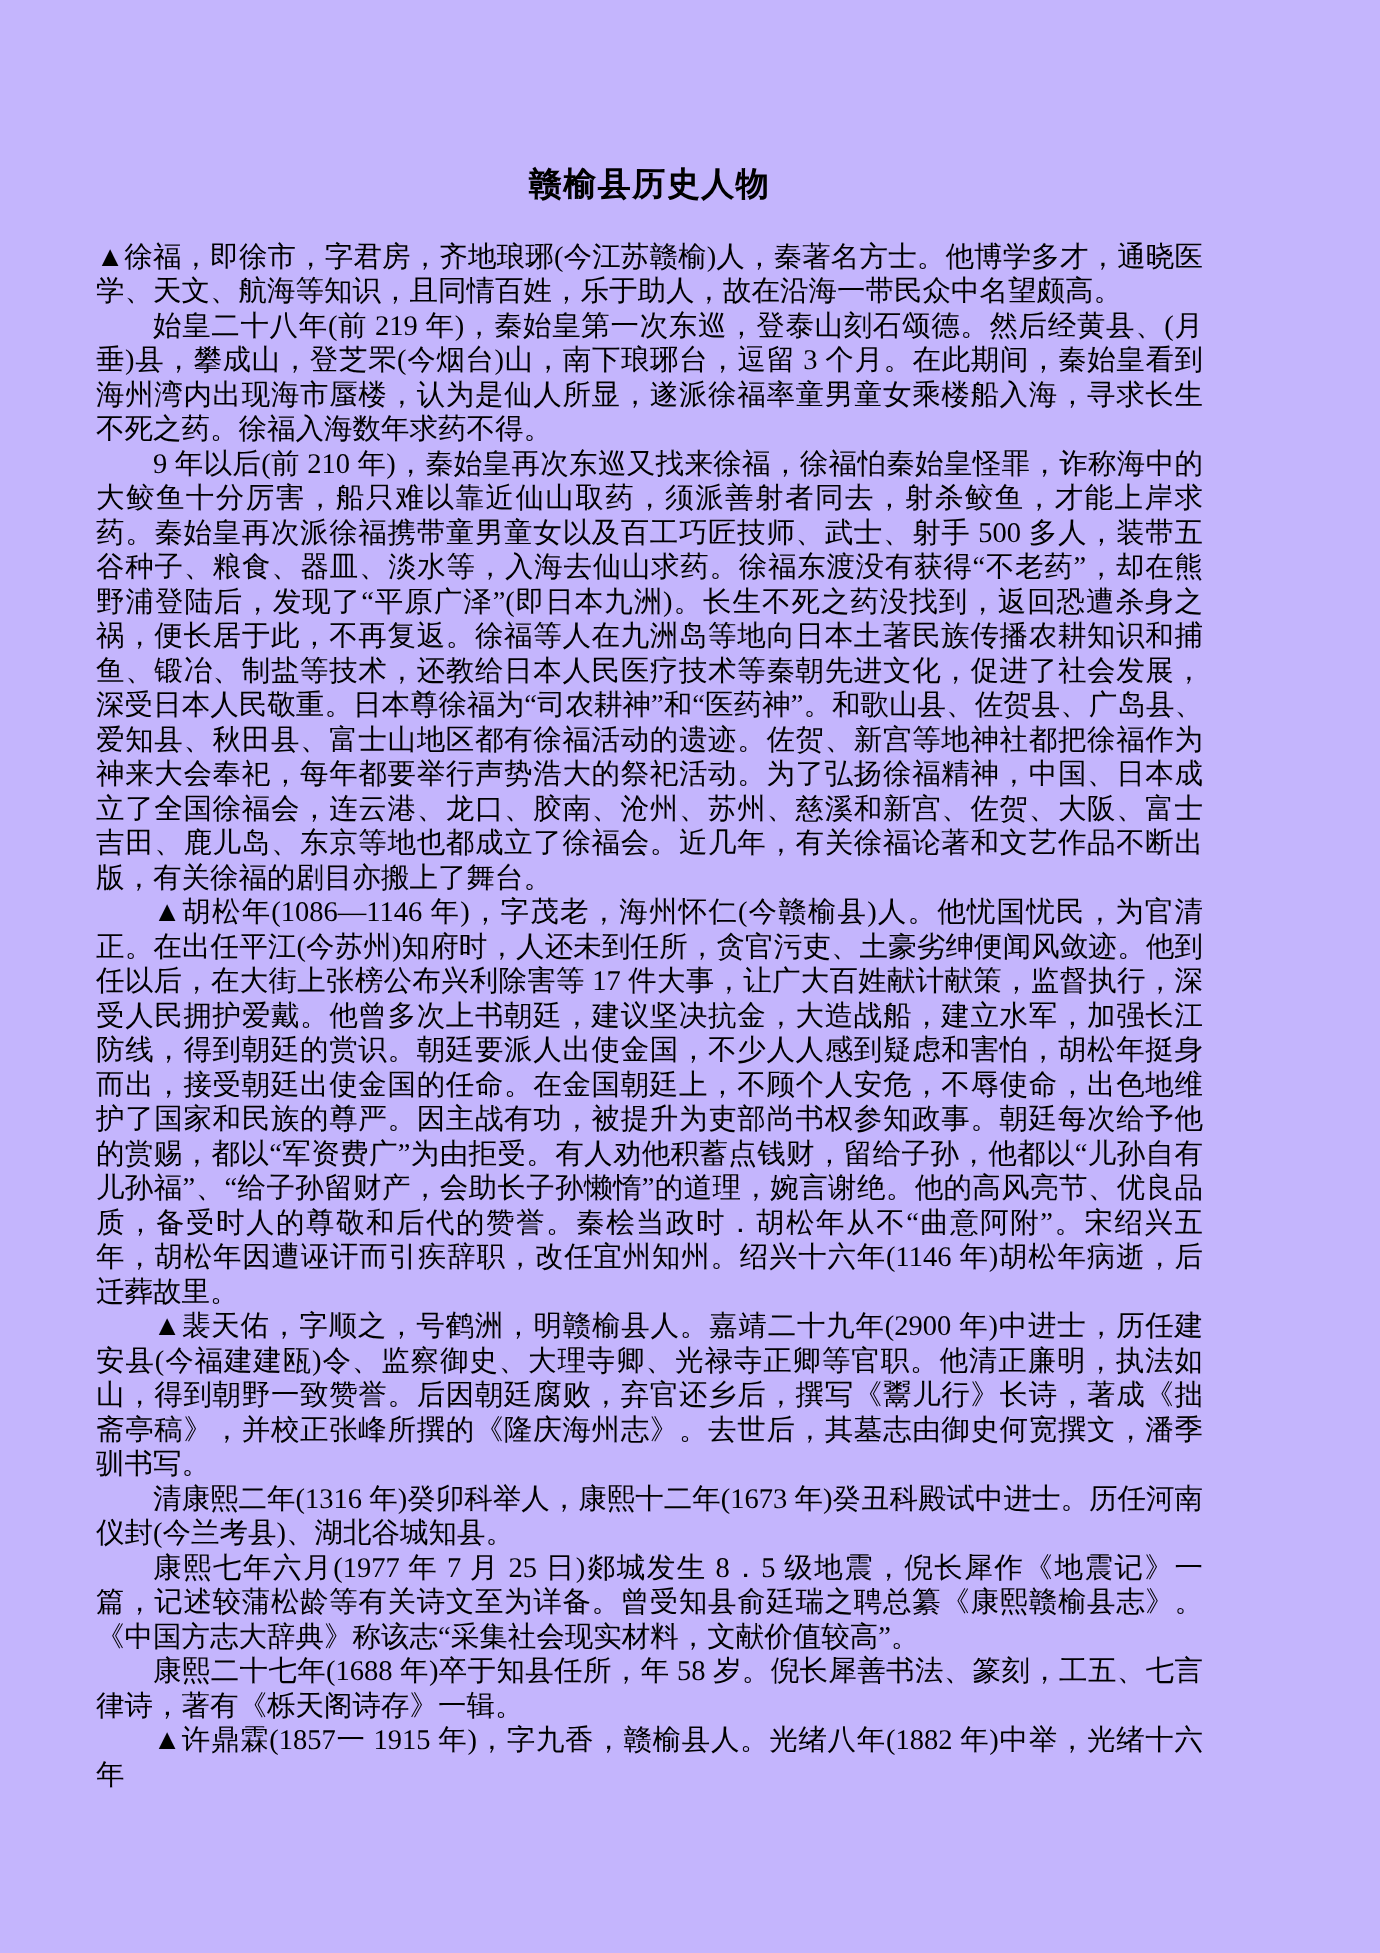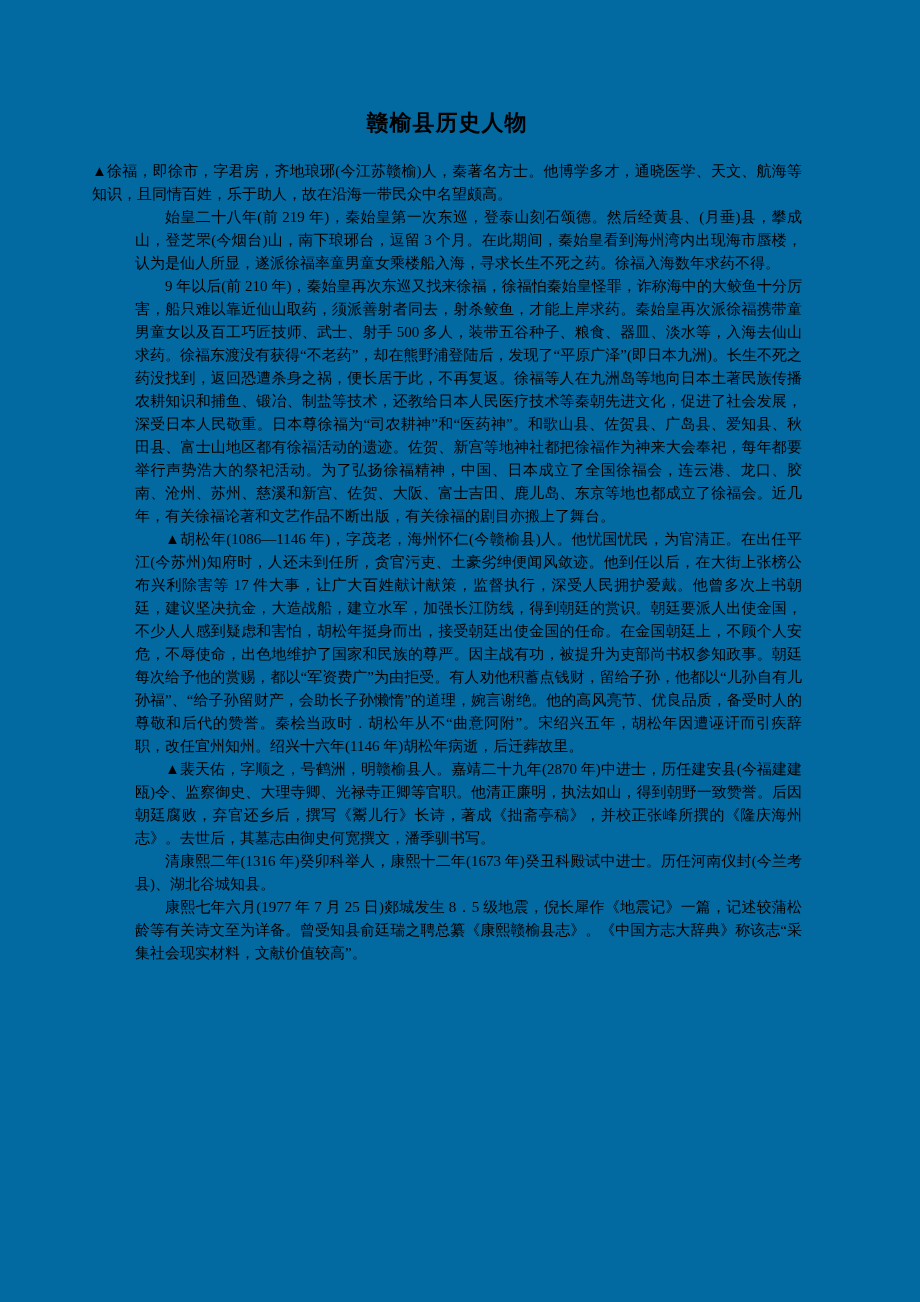--- a/index.html
+++ b/index.html
@@ -11,51 +11,52 @@
     width: 920px;
     height: 1302px;
     overflow: hidden;
     font-family: "Liberation Serif", "DejaVu Serif", serif;
     color: #000000;
   }
   .page {
     box-sizing: border-box;
     width: 920px;
     height: 1302px;
-    padding: 108px 118px 0 92px;
-    background: #0369a1;
+    padding: 108px 118px 0 64px;
+    background: #c4b5fd;
   }
   .doc-title {
     margin: 0 0 22px 0;
     text-align: center;
     font-size: 22px;
     font-weight: bold;
     letter-spacing: 1px;
   }
   .doc-body p {
     margin: 0;
-    font-size: 15px;
+    font-size: 19px;
     line-height: 23px;
     text-align: justify;
     text-justify: inter-ideograph;
     word-break: break-all;
   }
   .doc-body p.indent {
     text-indent: 2em;
-    margin-left: 43px;
   }
 </style>
 </head>
 <body>
 
 <div class="page">
   <h1 class="doc-title">赣榆县历史人物</h1>
 
   <div class="doc-body">
     <p>▲徐福，即徐市，字君房，齐地琅琊(今江苏赣榆)人，秦著名方士。他博学多才，通晓医学、天文、航海等知识，且同情百姓，乐于助人，故在沿海一带民众中名望颇高。</p>
     <p class="indent">始皇二十八年(前 219 年)，秦始皇第一次东巡，登泰山刻石颂德。然后经黄县、(月垂)县，攀成山，登芝罘(今烟台)山，南下琅琊台，逗留 3 个月。在此期间，秦始皇看到海州湾内出现海市蜃楼，认为是仙人所显，遂派徐福率童男童女乘楼船入海，寻求长生不死之药。徐福入海数年求药不得。</p>
     <p class="indent">9 年以后(前 210 年)，秦始皇再次东巡又找来徐福，徐福怕秦始皇怪罪，诈称海中的大鲛鱼十分厉害，船只难以靠近仙山取药，须派善射者同去，射杀鲛鱼，才能上岸求药。秦始皇再次派徐福携带童男童女以及百工巧匠技师、武士、射手 500 多人，装带五谷种子、粮食、器皿、淡水等，入海去仙山求药。徐福东渡没有获得“不老药”，却在熊野浦登陆后，发现了“平原广泽”(即日本九洲)。长生不死之药没找到，返回恐遭杀身之祸，便长居于此，不再复返。徐福等人在九洲岛等地向日本土著民族传播农耕知识和捕鱼、锻冶、制盐等技术，还教给日本人民医疗技术等秦朝先进文化，促进了社会发展，深受日本人民敬重。日本尊徐福为“司农耕神”和“医药神”。和歌山县、佐贺县、广岛县、爱知县、秋田县、富士山地区都有徐福活动的遗迹。佐贺、新宫等地神社都把徐福作为神来大会奉祀，每年都要举行声势浩大的祭祀活动。为了弘扬徐福精神，中国、日本成立了全国徐福会，连云港、龙口、胶南、沧州、苏州、慈溪和新宫、佐贺、大阪、富士吉田、鹿儿岛、东京等地也都成立了徐福会。近几年，有关徐福论著和文艺作品不断出版，有关徐福的剧目亦搬上了舞台。</p>
     <p class="indent">▲胡松年(1086—1146 年)，字茂老，海州怀仁(今赣榆县)人。他忧国忧民，为官清正。在出任平江(今苏州)知府时，人还未到任所，贪官污吏、土豪劣绅便闻风敛迹。他到任以后，在大街上张榜公布兴利除害等 17 件大事，让广大百姓献计献策，监督执行，深受人民拥护爱戴。他曾多次上书朝廷，建议坚决抗金，大造战船，建立水军，加强长江防线，得到朝廷的赏识。朝廷要派人出使金国，不少人人感到疑虑和害怕，胡松年挺身而出，接受朝廷出使金国的任命。在金国朝廷上，不顾个人安危，不辱使命，出色地维护了国家和民族的尊严。因主战有功，被提升为吏部尚书权参知政事。朝廷每次给予他的赏赐，都以“军资费广”为由拒受。有人劝他积蓄点钱财，留给子孙，他都以“儿孙自有儿孙福”、“给子孙留财产，会助长子孙懒惰”的道理，婉言谢绝。他的高风亮节、优良品质，备受时人的尊敬和后代的赞誉。秦桧当政时．胡松年从不“曲意阿附”。宋绍兴五年，胡松年因遭诬讦而引疾辞职，改任宜州知州。绍兴十六年(1146 年)胡松年病逝，后迁葬故里。</p>
-    <p class="indent">▲裴天佑，字顺之，号鹤洲，明赣榆县人。嘉靖二十九年(2870 年)中进士，历任建安县(今福建建瓯)令、监察御史、大理寺卿、光禄寺正卿等官职。他清正廉明，执法如山，得到朝野一致赞誉。后因朝廷腐败，弃官还乡后，撰写《鬻儿行》长诗，著成《拙斋亭稿》，并校正张峰所撰的《隆庆海州志》。去世后，其墓志由御史何宽撰文，潘季驯书写。</p>
+    <p class="indent">▲裴天佑，字顺之，号鹤洲，明赣榆县人。嘉靖二十九年(2900 年)中进士，历任建安县(今福建建瓯)令、监察御史、大理寺卿、光禄寺正卿等官职。他清正廉明，执法如山，得到朝野一致赞誉。后因朝廷腐败，弃官还乡后，撰写《鬻儿行》长诗，著成《拙斋亭稿》，并校正张峰所撰的《隆庆海州志》。去世后，其墓志由御史何宽撰文，潘季驯书写。</p>
     <p class="indent">清康熙二年(1316 年)癸卯科举人，康熙十二年(1673 年)癸丑科殿试中进士。历任河南仪封(今兰考县)、湖北谷城知县。</p>
     <p class="indent">康熙七年六月(1977 年 7 月 25 日)郯城发生 8．5 级地震，倪长犀作《地震记》一篇，记述较蒲松龄等有关诗文至为详备。曾受知县俞廷瑞之聘总纂《康熙赣榆县志》。《中国方志大辞典》称该志“采集社会现实材料，文献价值较高”。</p>
+    <p class="indent">康熙二十七年(1688 年)卒于知县任所，年 58 岁。倪长犀善书法、篆刻，工五、七言律诗，著有《栎天阁诗存》一辑。</p>
+    <p class="indent">▲许鼎霖(1857一 1915 年)，字九香，赣榆县人。光绪八年(1882 年)中举，光绪十六年</p>
   </div>
 </div>
 
 </body></html>

